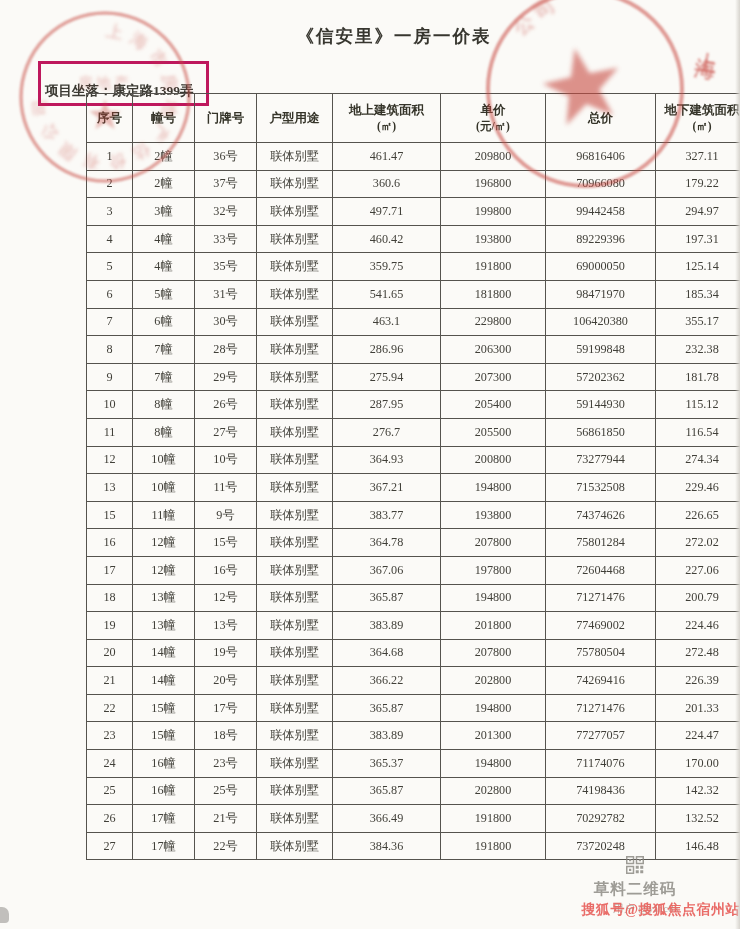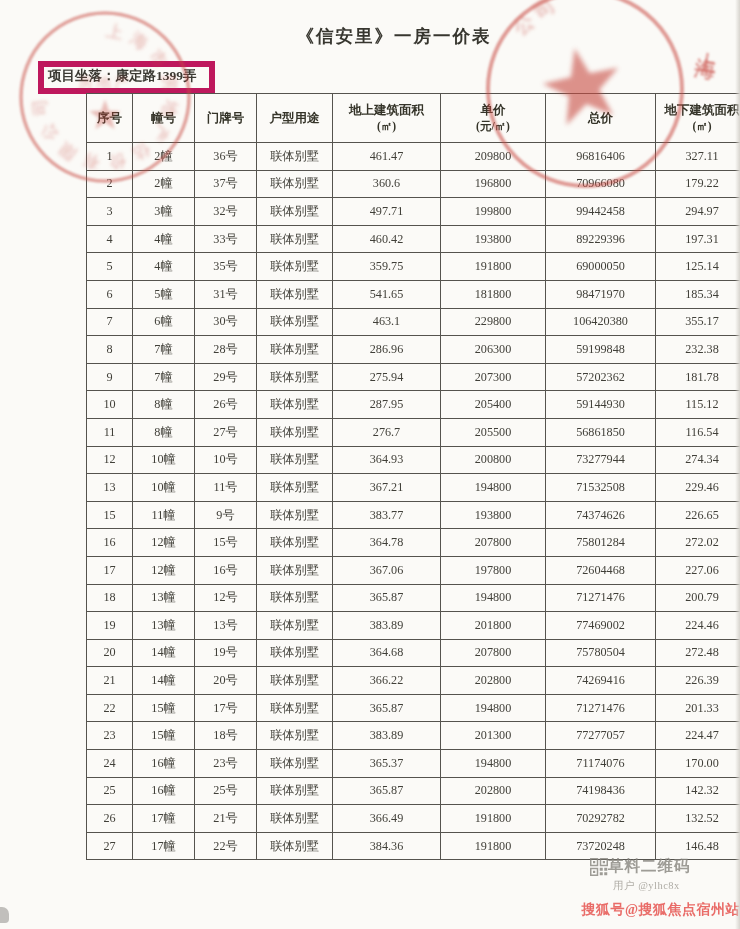--- a/index.html
+++ b/index.html
@@ -14,21 +14,21 @@
     background:linear-gradient(to left,#d7d4ce,rgba(215,212,206,0));}
   .corner-smudge{position:absolute;left:0;bottom:6px;width:9px;height:16px;
     background:#7a7873;opacity:.45;border-radius:0 7px 4px 0;}
   .doc-title{
     position:absolute;top:24px;left:0;width:100%;text-align:center;
     font-size:17.5px;font-weight:bold;letter-spacing:2px;color:#37362f;margin-left:24px;
   }
   .location{
     position:absolute;top:61px;left:38px;
     font-size:13.5px;font-weight:bold;color:#3b3a33;
-    border:6px solid #be185d;padding:0 12px 3px 4px;background:transparent;
+    border:3px solid #be185d;padding:18px 12px 3px 4px;background:transparent;
   }
   table.price-table{
     position:absolute;top:93px;left:38px;width:662px;
     border-collapse:collapse;table-layout:fixed;margin-left:48px;
   }
   .price-table th,.price-table td{
     border:1px solid #55534e;text-align:center;vertical-align:middle;
     overflow:hidden;white-space:nowrap;
   }
   .price-table thead th{
@@ -38,21 +38,21 @@
   .price-table thead .sub{display:block;font-size:11.5px;font-weight:bold;}
   .price-table tbody td{height:26.6px;padding:0 2px;font-size:12.2px;color:#403f38;}
   .page-footer{
     position:absolute;top:891px;left:0;width:100%;text-align:center;
     font-size:12.5px;color:#4a4942;letter-spacing:1px;
   }
   
   .qr-mark{
     position:absolute;top:856px;left:590px;opacity:.8;filter:blur(.4px);
   }
-  .qr-row{display:flex;align-items:center;}
+  .qr-row{display:flex;align-items:center;gap:5px;flex-direction:column;}
   .qr-title{font-size:15.5px;font-weight:bold;color:#87857f;letter-spacing:1px;}
   .qr-user{font-size:10.5px;color:#9a978f;margin:2px 0 0 23px;letter-spacing:.5px;}
   .sohu-mark{
     position:absolute;top:901px;right:0px;
     font-size:14px;font-weight:bold;letter-spacing:.5px;
     color:rgba(232,100,96,.95);filter:blur(.3px);white-space:nowrap;
   }
   
   .stamp{position:absolute;pointer-events:none;}
   .stamp-left{left:12px;top:4px;filter:blur(1.1px);}

